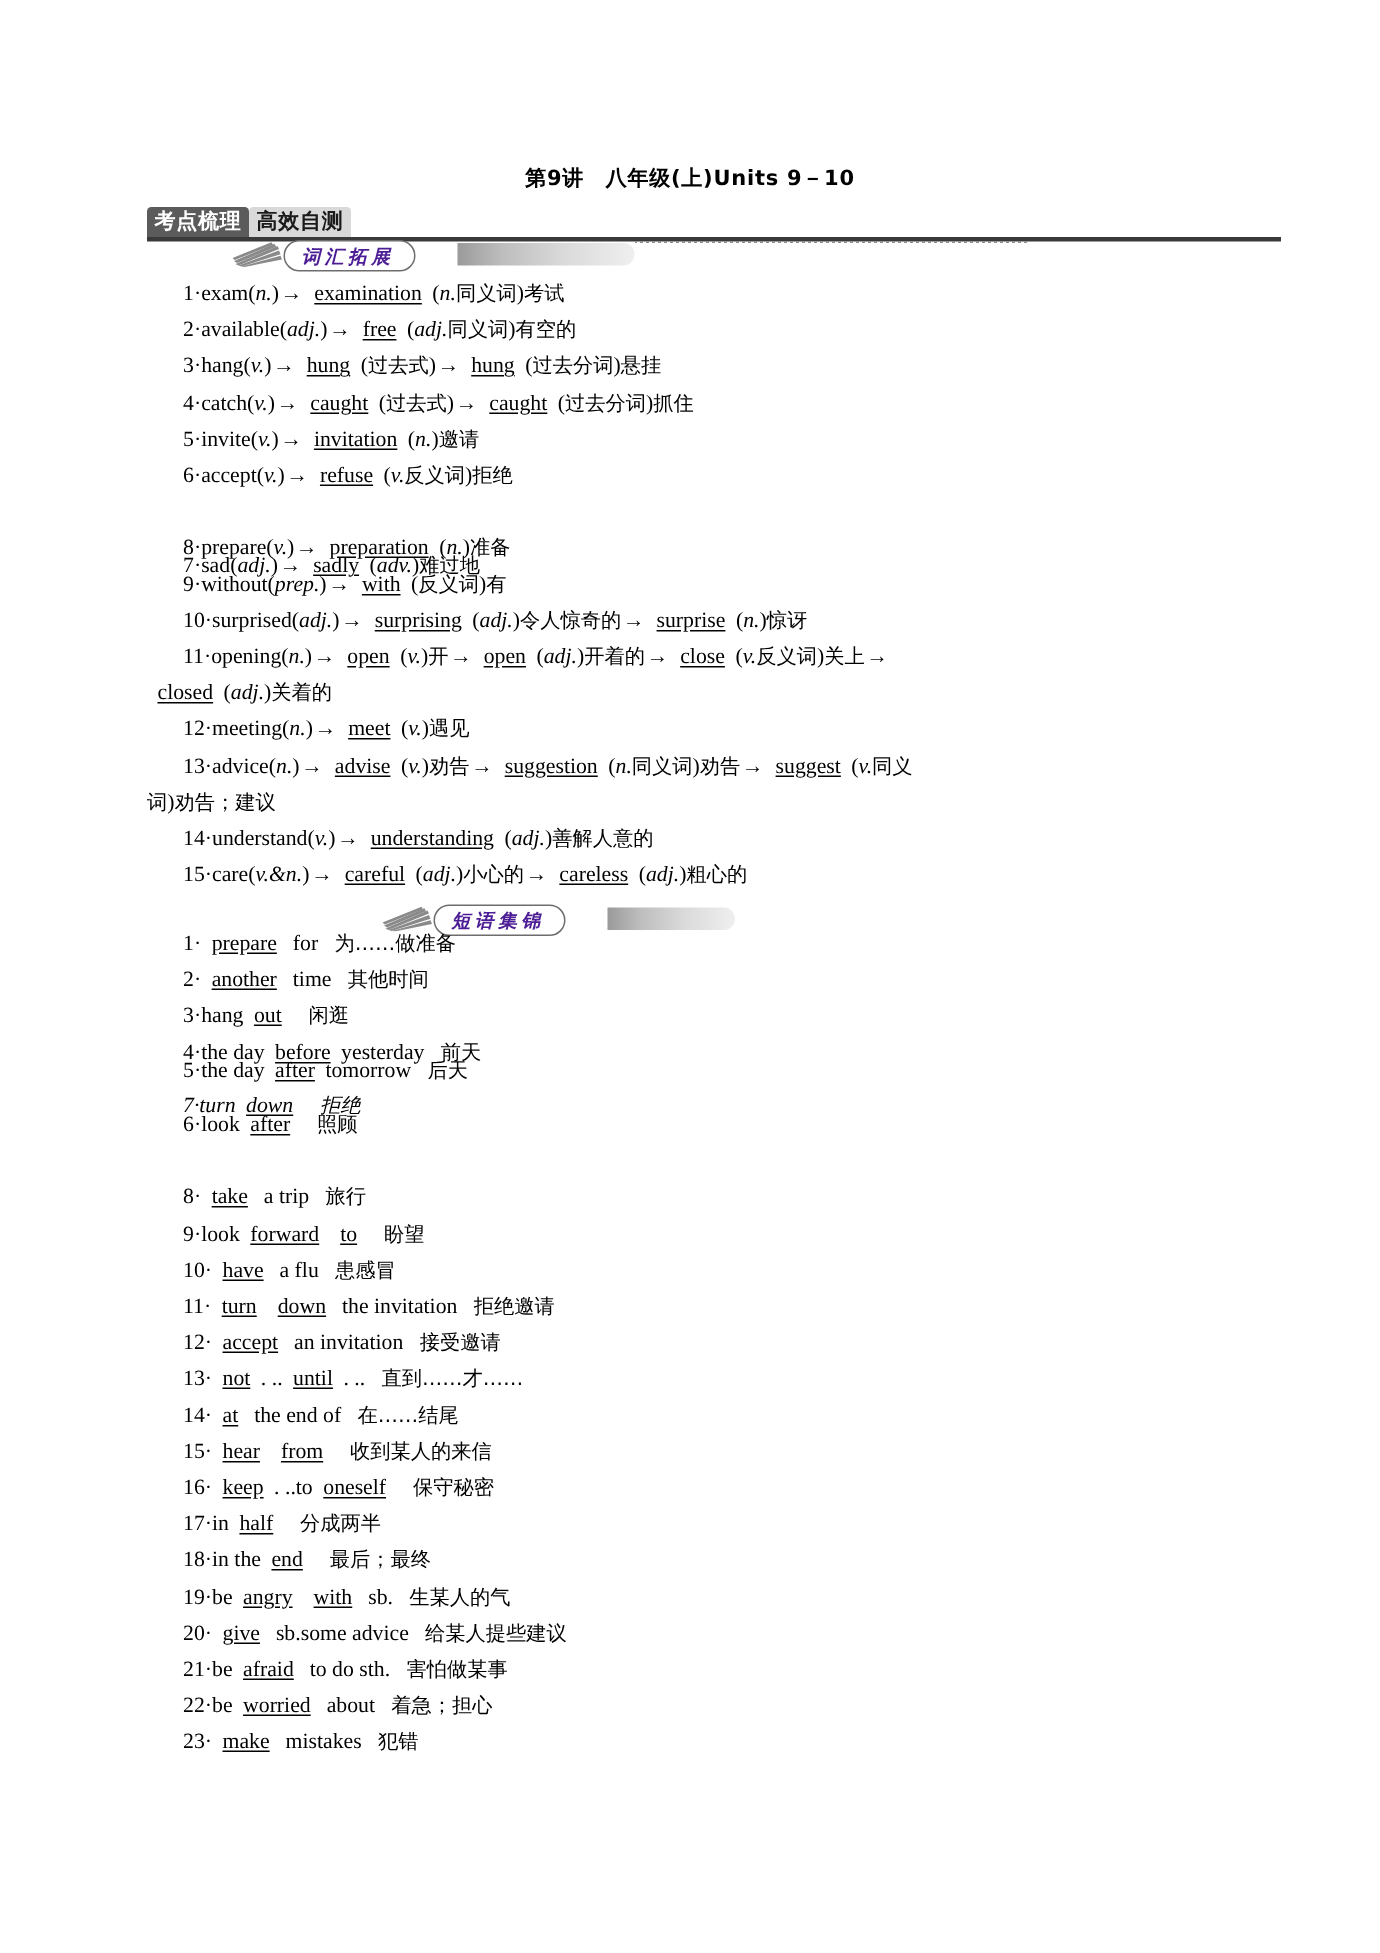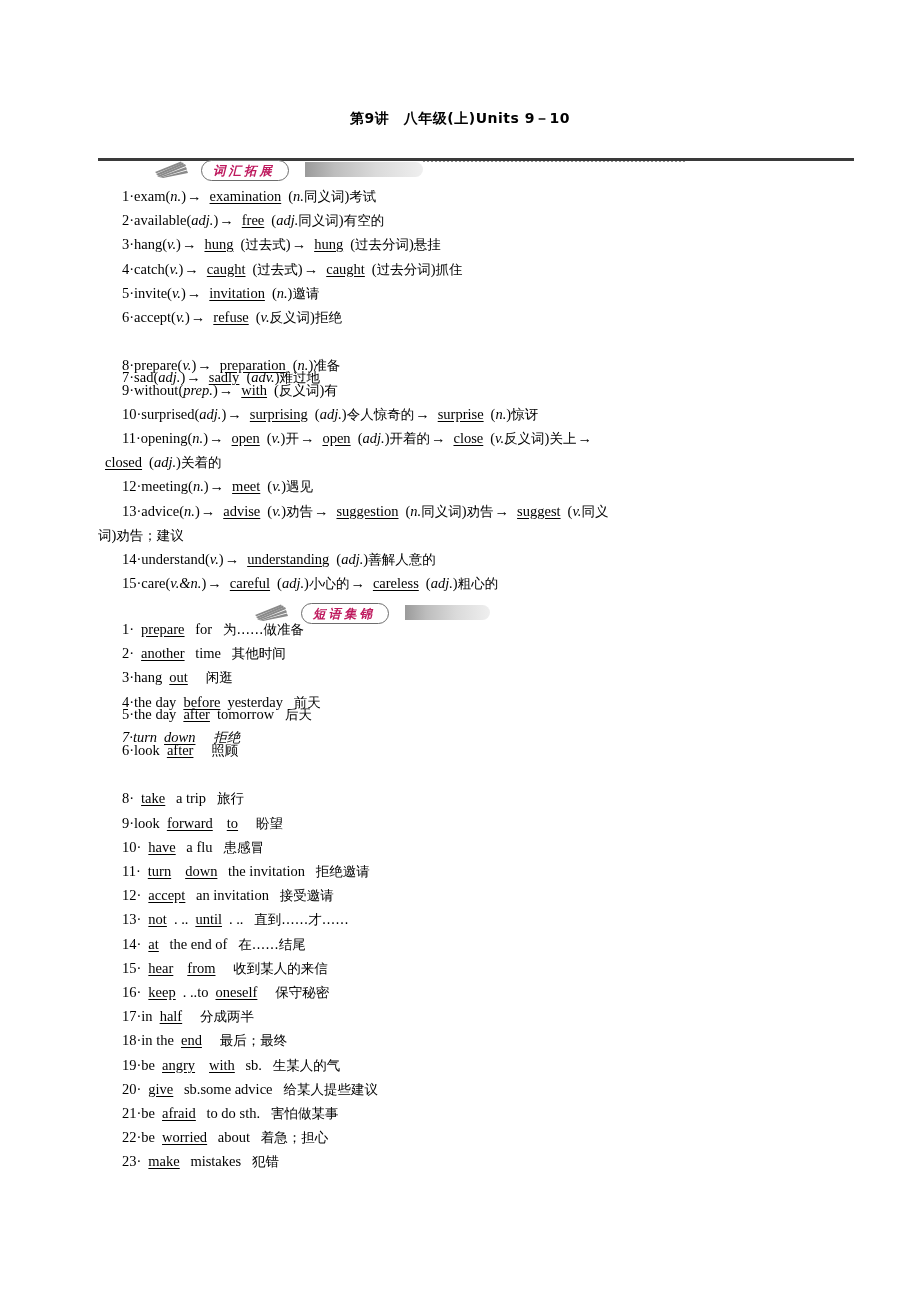--- a/index.html
+++ b/index.html
@@ -78,33 +78,33 @@
     height: 20px;
     left: 155px;
   }
   .banner .fan {
     position: absolute;
     left: 0; top: 1px;
     width: 38px; height: 17px;
   }
   .banner .pill {
     position: absolute;
-    left: 46px; top: 0px;
+    left: 34px; top: 0px;
     height: 19px;
     line-height: 19px;
     padding: 0 13px 0 11px;
     border: 1.6px solid #6d6d6d;
     border-radius: 11px;
     background: #ffffff;
     font-family: "DejaVu Sans", sans-serif;
     font-size: 12.5px;
     font-weight: bold;
     font-style: italic;
     letter-spacing: 3px;
-    color: #be185d;
+    color: #4c1d95;
     white-space: nowrap;
   }
   .banner .tail {
     position: absolute;
     top: 2px;
     height: 15px;
     width: 118px;
     border-radius: 0 8px 8px 0;
     background: linear-gradient(to right, #9a9a9a 0%, #bdbdbd 25%, #dadada 60%, #efefef 100%);
   }
@@ -145,20 +145,23 @@
 </style>
 </head>
 <body>
 
 <div class="page">
 
   <div class="page-title">
     <span class="cn">第9讲　八年级(上)Units 9－10</span>
   </div>
 
+  <div class="tabbar">
+    <span class="tab tab-dark">考点梳理</span><span class="tab tab-light">高效自测</span>
+  </div>
   <div class="tabrule"></div>
 
   <div class="banner" id="banner-vocab" style="top:160px;">
     <svg class="fan" viewBox="0 0 38 17">
       <g fill="#8a8a8a">
         <path d="M2 15 L30 3 L31 5 L4 16 Z"></path>
         <path d="M4 16 L31 6 L32 8.5 L6 16.6 Z"></path>
         <path d="M6 16.6 L32 9.5 L33 12 L8 17 Z"></path>
         <path d="M1 13 L28 1.5 L29 3.5 L3 14.4 Z"></path>
         <path d="M0 11 L26 0.5 L27 2.2 L1.5 12.3 Z"></path>

